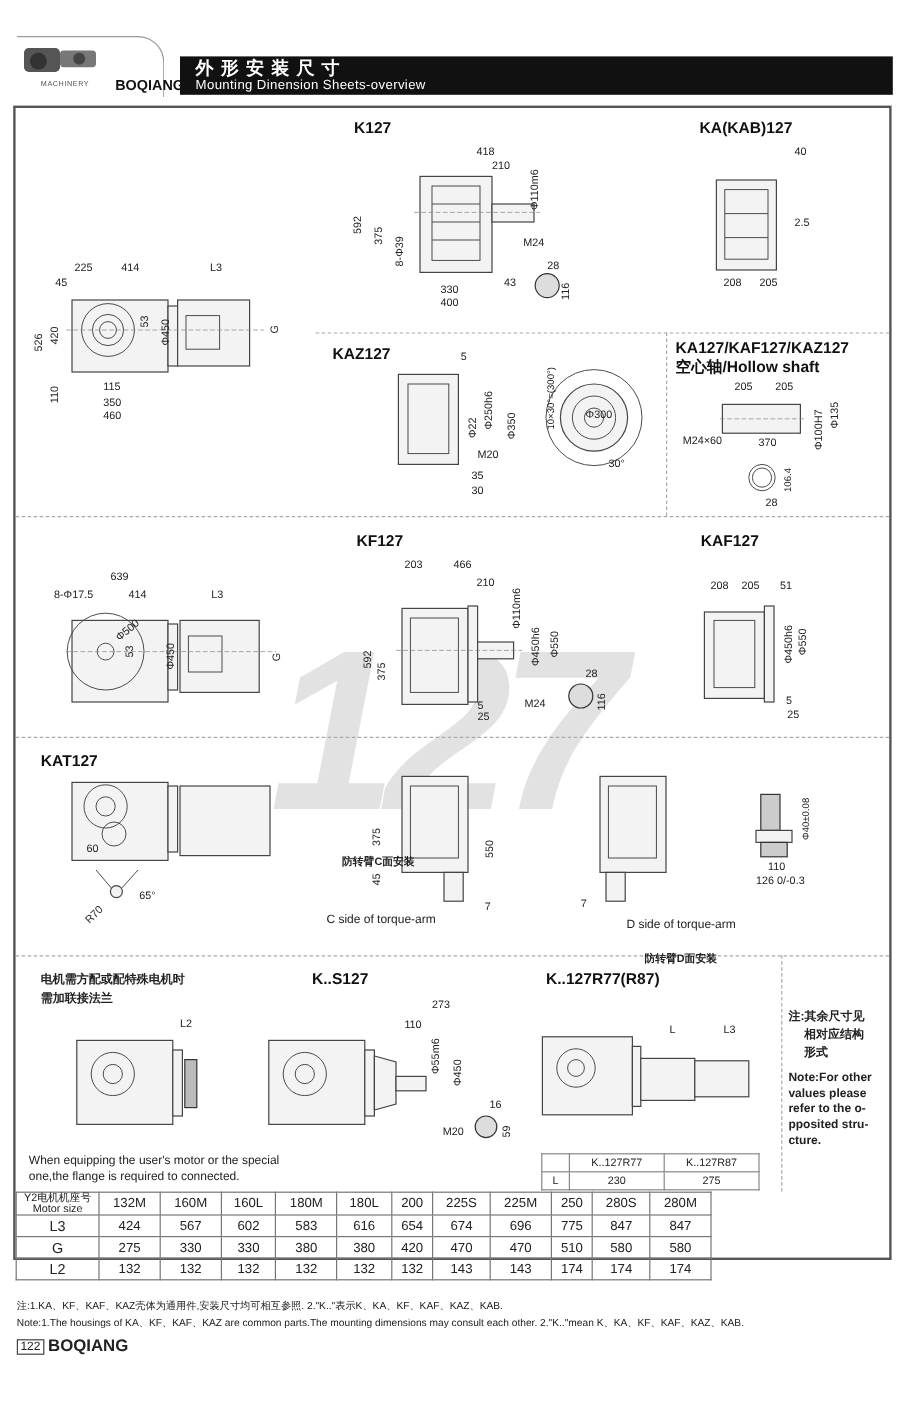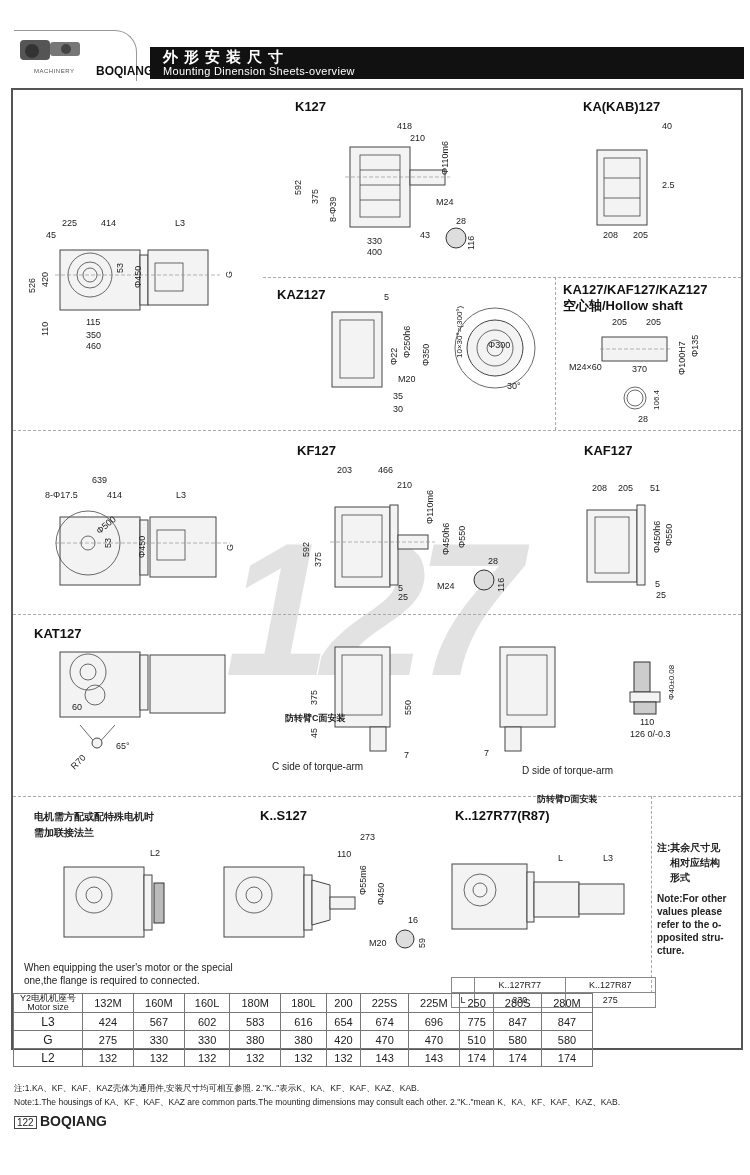--- a/index.html
+++ b/index.html
@@ -17,21 +17,21 @@
   .title{position:absolute;font-weight:bold;font-size:13px;color:#111;}
   .dim{position:absolute;font-size:9px;color:#222;}
   .dim.v{transform:rotate(-90deg);transform-origin:left top;}
   .cnnote{position:absolute;font-size:10px;font-weight:bold;color:#222;line-height:15px;}
   .ennote{position:absolute;font-size:10px;font-weight:bold;color:#222;line-height:14px;}
   .watermark{position:absolute;left:225px;top:500px;font-size:190px;font-style:italic;color:#e2e2e2;font-weight:bold;letter-spacing:-10px;z-index:0;}
   svg.draw{position:absolute;overflow:visible;}
   table.spec{position:absolute;left:13px;top:993px;width:580px;border-collapse:collapse;font-size:11px;}
   table.spec td{border:1px solid #777;text-align:center;height:17px;padding:0;}
   table.spec td.hd{font-size:9px;line-height:9px;}
-  table.rtab{position:absolute;left:451px;top:961px;width:205px;border-collapse:collapse;font-size:9px;margin-top:16px;}
+  table.rtab{position:absolute;left:451px;top:961px;width:182px;border-collapse:collapse;font-size:9px;}
   table.rtab td{border:1px solid #888;text-align:center;height:14px;padding:0;}
   .foot-cn{position:absolute;left:14px;top:1083px;font-size:8.5px;color:#222;}
   .foot-en{position:absolute;left:14px;top:1097px;font-size:8.5px;color:#222;}
   .pg{position:absolute;left:14px;top:1116px;border:1px solid #444;font-size:10px;padding:0 2px;}
   .pg-brand{position:absolute;left:40px;top:1113px;font-size:14px;font-weight:bold;}
   .gear{fill:#f3f3f3;stroke:#444;stroke-width:1;}
   .thin{fill:none;stroke:#444;stroke-width:0.8;}
   .cl{fill:none;stroke:#888;stroke-width:0.6;stroke-dasharray:4 2;}
 </style>
 </head>

